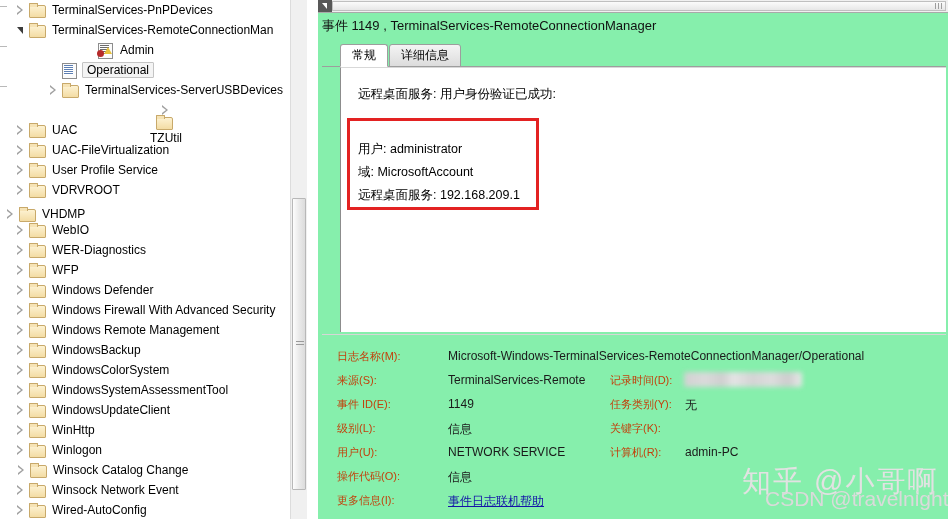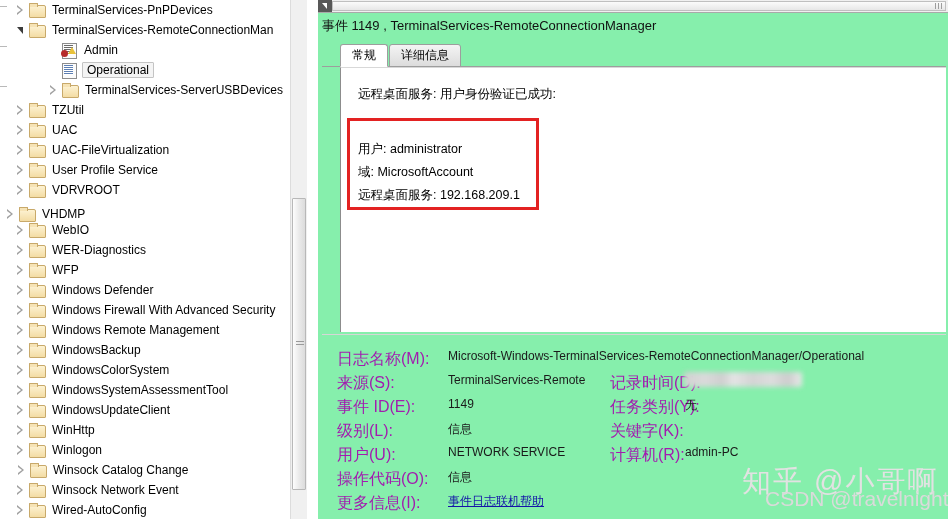--- a/index.html
+++ b/index.html
@@ -325,22 +325,22 @@
   #general-divider {
     position: absolute;
     left: 4px; top: 334px;
     width: 624px; height: 1px;
     background: #d6d6d6;
   }
 
   
   .dt-label {
     position: absolute;
-    font-size: 16px;
-    color: #a21caf;
+    font-size: 11px;
+    color: #c2410c;
     white-space: nowrap;
   }
   .dt-value {
     position: absolute;
     font-size: 12px;
     color: #1a1a1a;
     white-space: nowrap;
   }
   .dt-value.link {
     color: #1414a8;
@@ -401,21 +401,21 @@
           <div class="ic folder"></div>
           <span class="tree-label">TerminalServices-PnPDevices</span>
         </div>
         <div class="tree-row" style="top: 20px; padding-left: 14px;">
           <div class="expander">
             <div class="tri-e"></div>
           </div>
           <div class="ic folder"></div>
           <span class="tree-label">TerminalServices-RemoteConnectionMan</span>
         </div>
-        <div class="tree-row" style="top: 40px; padding-left: 46px;">
+        <div class="tree-row" style="top: 40px; padding-left: 46px; margin-left: 36px;">
           <div class="expander"></div>
           <div class="ic adminlog">
             <span class="badge-err"></span>
             <span class="badge-warn"></span>
           </div>
           <span class="tree-label">Admin</span>
         </div>
         <div class="tree-row selected" style="top: 60px; padding-left: 46px;">
           <div class="expander"></div>
           <div class="ic log"></div>
@@ -423,21 +423,21 @@
         </div>
         <div class="tree-row" style="top: 80px; padding-left: 14px; justify-content: center;">
           <div class="expander">
             <div class="tri-c">
               <i></i>
             </div>
           </div>
           <div class="ic folder"></div>
           <span class="tree-label">TerminalServices-ServerUSBDevices</span>
         </div>
-        <div class="tree-row" style="top: 100px; padding-left: 14px;">
+        <div class="tree-row" style="top: 100px; padding-left: 14px; flex-direction: column;">
           <div class="expander">
             <div class="tri-c">
               <i></i>
             </div>
           </div>
           <div class="ic folder"></div>
           <span class="tree-label">TZUtil</span>
         </div>
         <div class="tree-row" style="top: 120px; padding-left: 14px;">
           <div class="expander">

